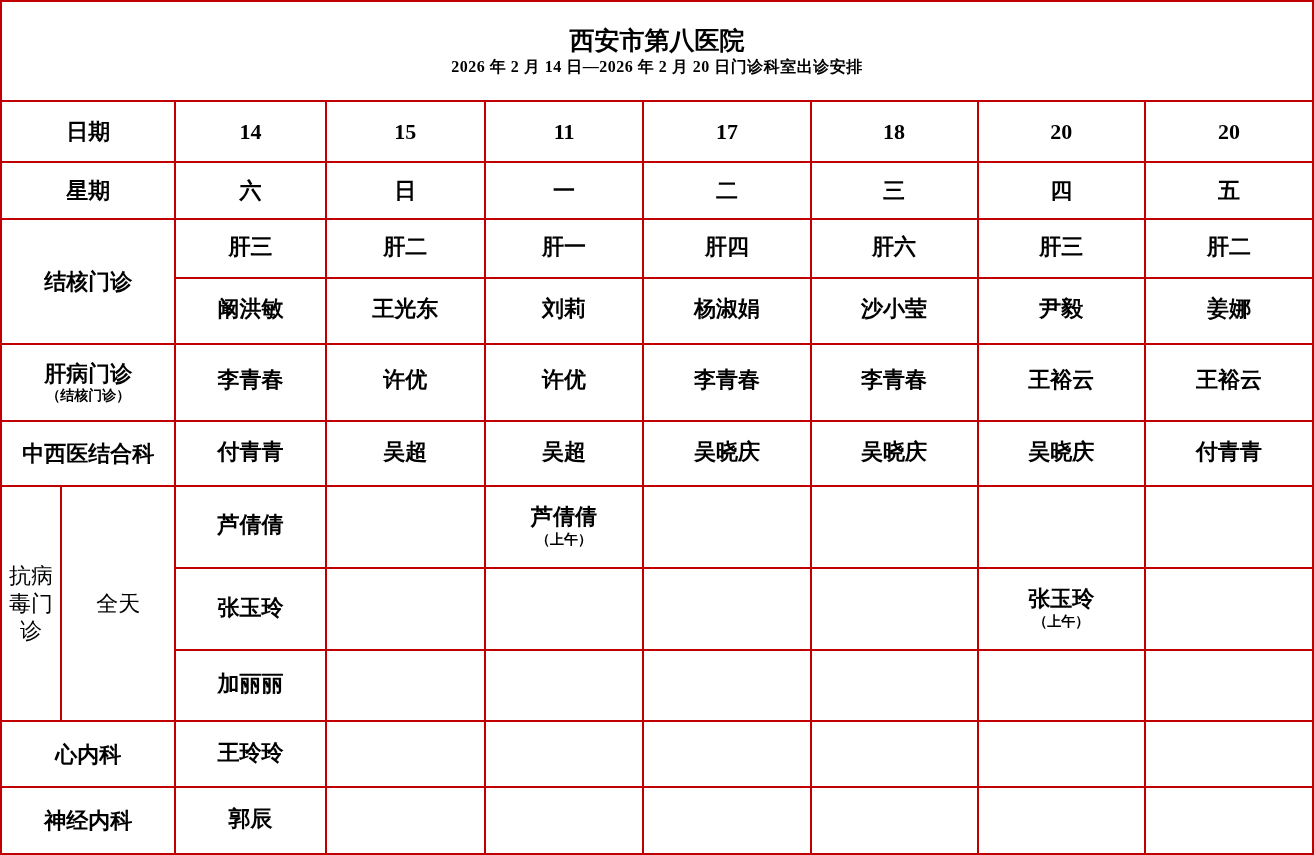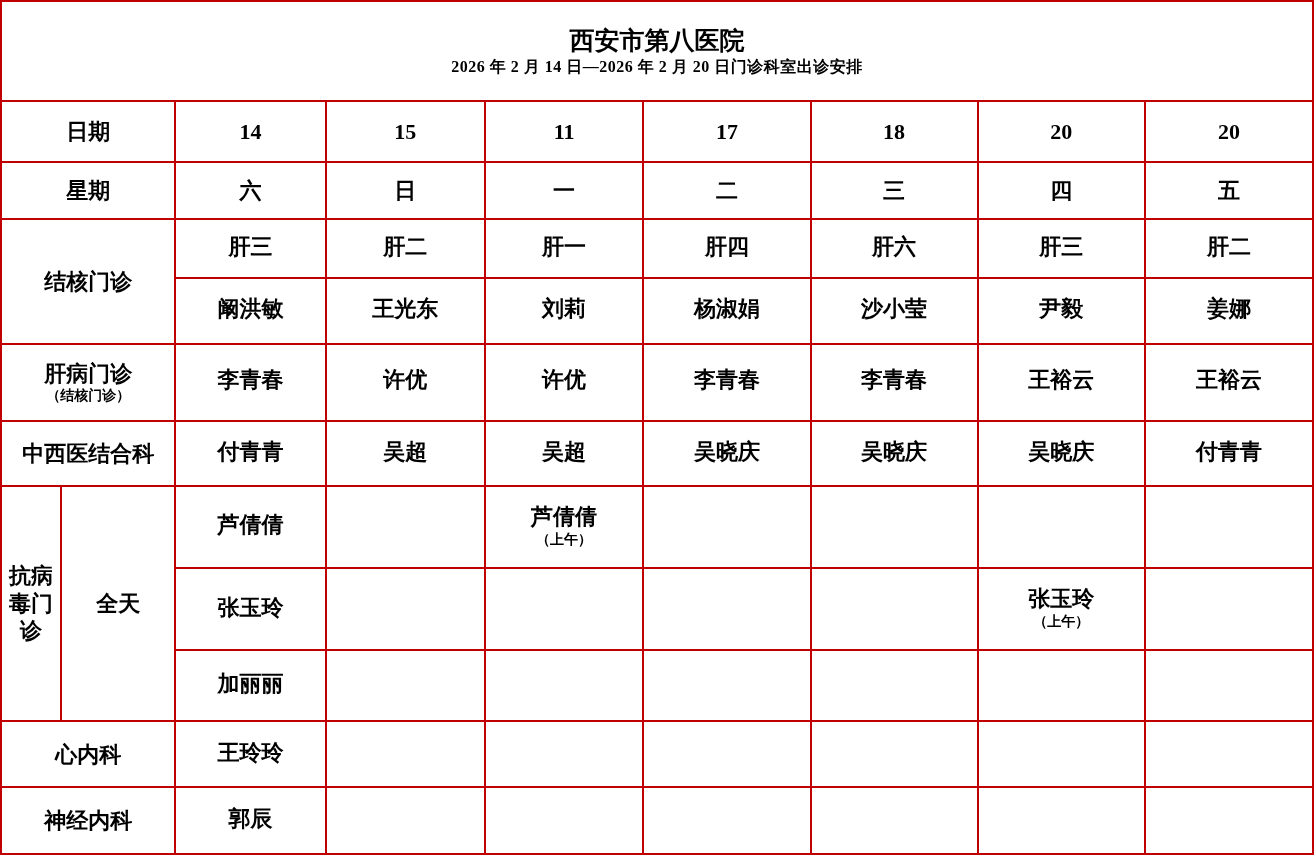--- a/index.html
+++ b/index.html
@@ -65,21 +65,21 @@
     font-size: 21px;
     font-weight: bold;
     line-height: 1.2;
   }
   .small {
     font-size: 14px;
     display: block;
   }
   .vert-label {
     font-size: 21px;
-    font-weight: bold;
+    font-weight: normal;
     line-height: 1.3;
   }
   td.name {
     font-weight: bold;
     font-family: Liberation Mono, monospace;
   }
 </style>
 </head>
 <body>
 

